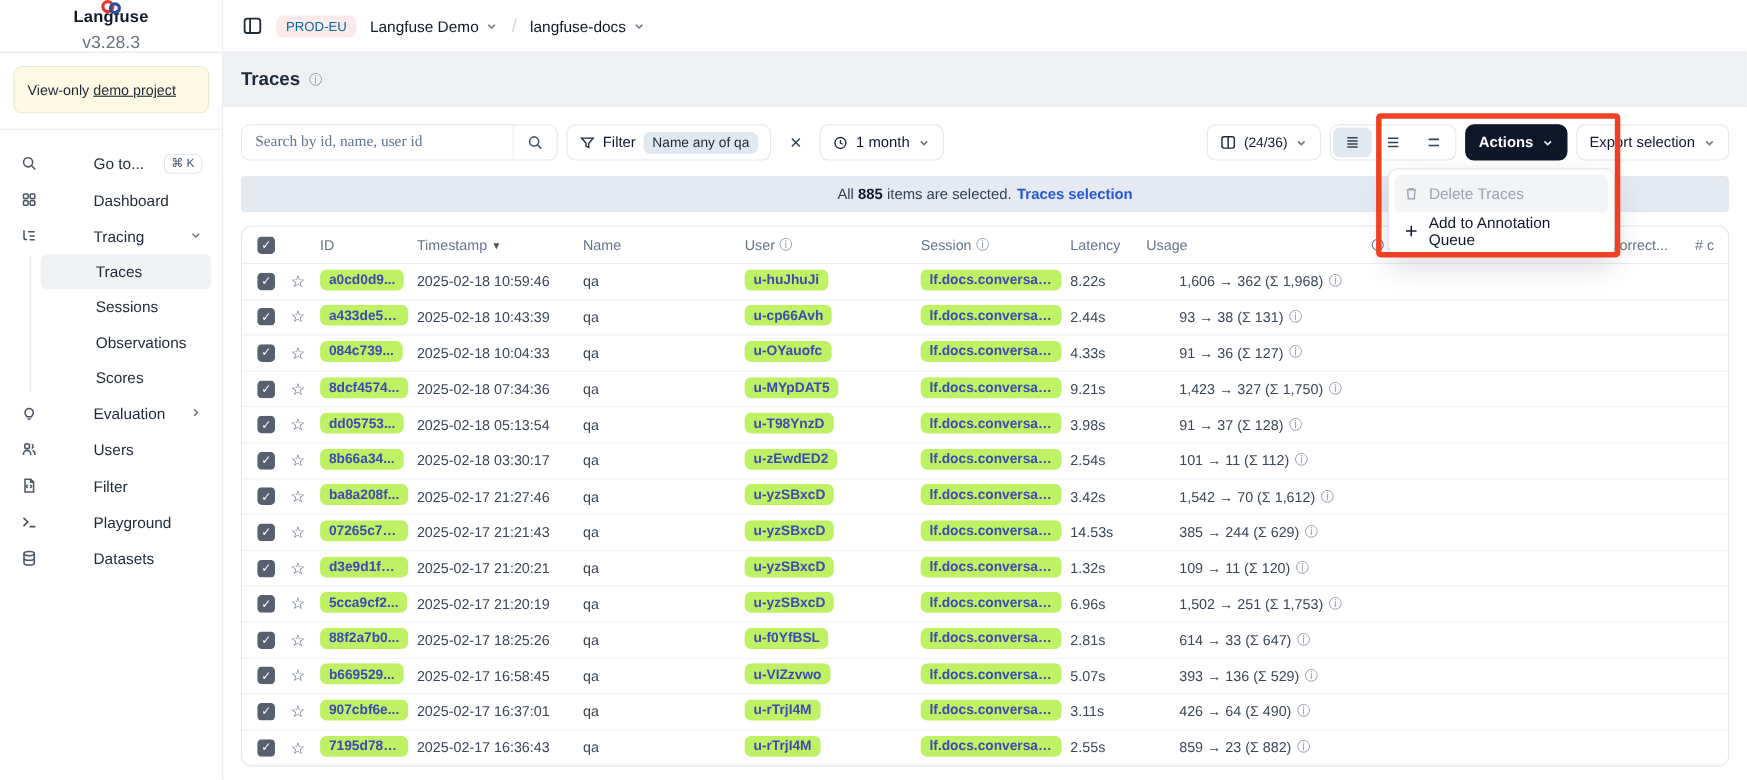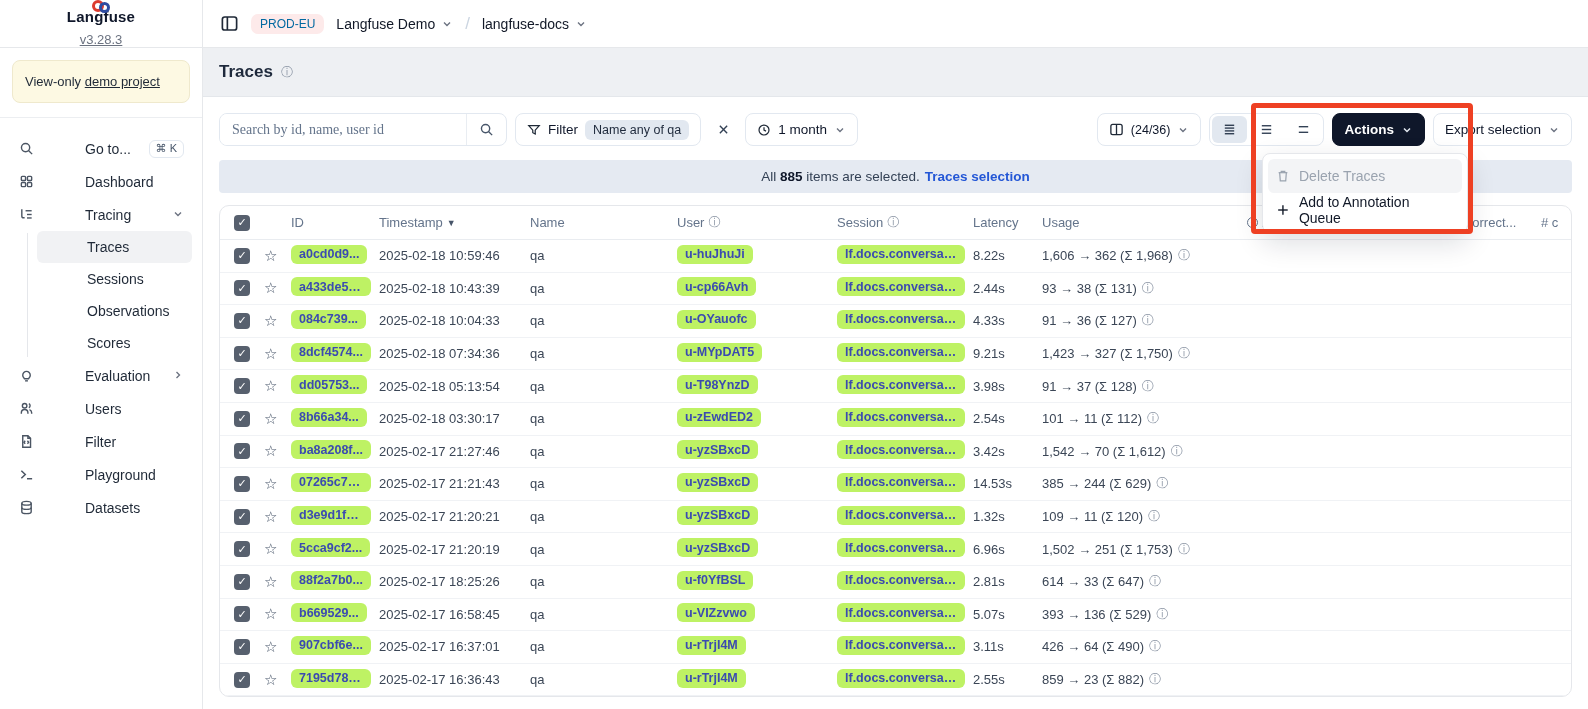--- a/index.html
+++ b/index.html
@@ -7,21 +7,21 @@
     font-family:"Liberation Sans","DejaVu Sans",sans-serif; color:#0f172a; }
   body { position:relative; display:flex; }
 
   
   .sidebar { width:203px; min-width:203px; height:100%; border-right:1px solid #e6e8eb; background:#fff; }
   .logo-row { height:48px; display:flex; align-items:center; gap:7px; padding:0 14px; border-bottom:1px solid #e6e8eb;flex-direction:column; }
   .logo-mark { width:18px; height:14px; position:relative; }
   .logo-mark .c1 { position:absolute; left:0; top:0; width:12px; height:12px; border-radius:50%; border:3.5px solid #dc3b2f; }
   .logo-mark .c2 { position:absolute; left:7px; top:2px; width:11px; height:11px; border-radius:50%; border:3.5px solid #2d4ba0; }
   .logo-name { font-weight:700; font-size:15px; letter-spacing:.2px; }
-  .logo-ver { font-size:13px; color:#6b7280;text-decoration:underline; }
+  .logo-ver { font-size:16px; color:#6b7280; }
   .vo-banner { margin:12px 12px 14px; background:#fdf9e3; border:1px solid #efe9cd; border-radius:8px; padding:13px 12px; font-size:13px; color:#1f2937; }
   .vo-banner a { color:#1f2937; }
   .side-divider { border-top:1px solid #eceef1; margin-bottom:10px; }
   .nav { padding:4px 10px; }
   .nav-item { display:flex; align-items:center; gap:9px; height:33px; padding:0 8px; border-radius:6px; font-size:14px; color:#1f2937; cursor:pointer; }
   .nav-item .grow { flex:1;margin-left:42px; }
   .nav-ic { width:16px; height:16px; display:inline-flex; align-items:center; justify-content:center; color:#4b5563; }
   .nav-ic svg { display:block; }
   .kbd { font-size:11px; color:#475569; border:1px solid #e2e8f0; border-radius:6px; padding:1.5px 6px; background:#fff; }
   .subnav { position:relative; margin-left:17px; padding-left:10px; }
@@ -63,21 +63,21 @@
   .table-wrap { margin:12px 16px 0; border:1px solid #e5e7eb; border-radius:10px; overflow:hidden; background:#fff; }
   .tr { display:grid; grid-template-columns:40px 27px 88px 151px 147px 160px 136px 69px 205px 148px 146px 94px; align-items:center; }
   .thead { height:34px; border-bottom:1px solid #e9ecf0; color:#64748b; font-size:13px; font-weight:500; }
   .th { display:flex; align-items:center; gap:4px; padding:0 4px; white-space:nowrap; overflow:hidden; }
   .row { height:32.6px; border-bottom:1px solid #f0f2f5; font-size:13px; color:#3b4656; }
   .td { padding:0 4px; white-space:nowrap; overflow:hidden; }
   .cb { width:16px; height:16px; background:#57606e; border-radius:4px; color:#fff; font-size:11px; display:flex; align-items:center; justify-content:center; margin-left:10px; cursor:pointer; }
   .star { font-size:15px; color:#475569; cursor:pointer; }
   .badge { display:inline-block; background:#bef264; color:#3b4bb0; font-weight:600; font-size:12.5px; border-radius:6px; padding:2.5px 8px; max-width:100%; overflow:hidden; text-overflow:ellipsis; white-space:nowrap; cursor:pointer; }
   .sort { font-size:9px; color:#475569; }
-  .usage-cell { display:flex; align-items:center; gap:5px; }
+  .usage-cell { display:flex; align-items:center; gap:5px;margin-left:30px; }
   .annot-ic { width:11px; height:11px; border:1px solid #64748b; border-radius:50%; position:relative; flex:none; }
   .annot-ic:after { content:""; position:absolute; left:3px; top:3px; width:3px; height:3px; border-radius:50%; background:#64748b; }
 
   
   .menu { position:absolute; left:1262px; top:153px; width:206px; background:#fff; border:1px solid #e5e7eb; border-radius:8px; box-shadow:0 10px 28px rgba(15,23,42,.14); padding:5px; z-index:50; }
   .menu-item { display:flex; align-items:center; gap:9px; height:34px; padding:0 8px; border-radius:6px; font-size:14px; color:#111827; cursor:pointer; }
   .menu-item.disabled { color:#9aa3af; background:#f3f4f6; cursor:default; }
   .red-rect { position:absolute; left:1251px; top:103px; width:222px; height:131px; border:5px solid #ee4023; border-radius:4px; z-index:60; pointer-events:none; }
 </style>
 </head>

